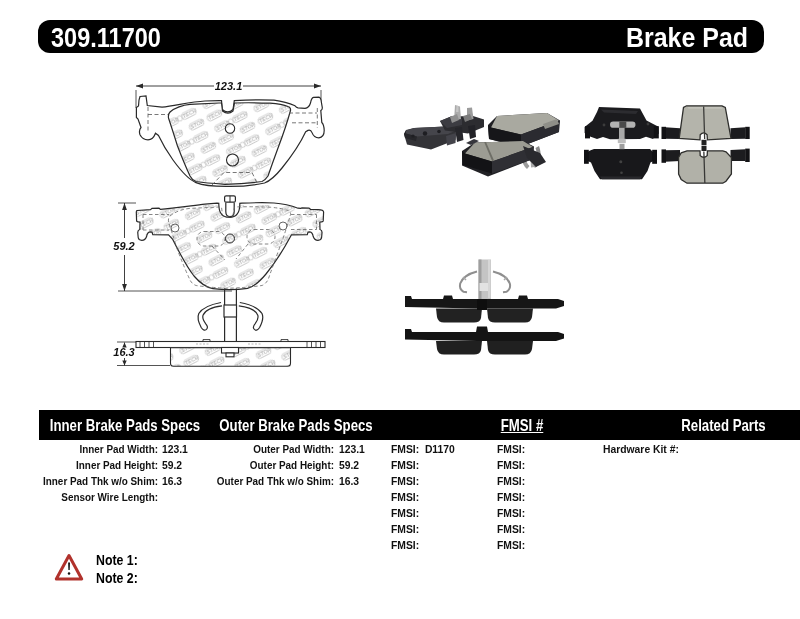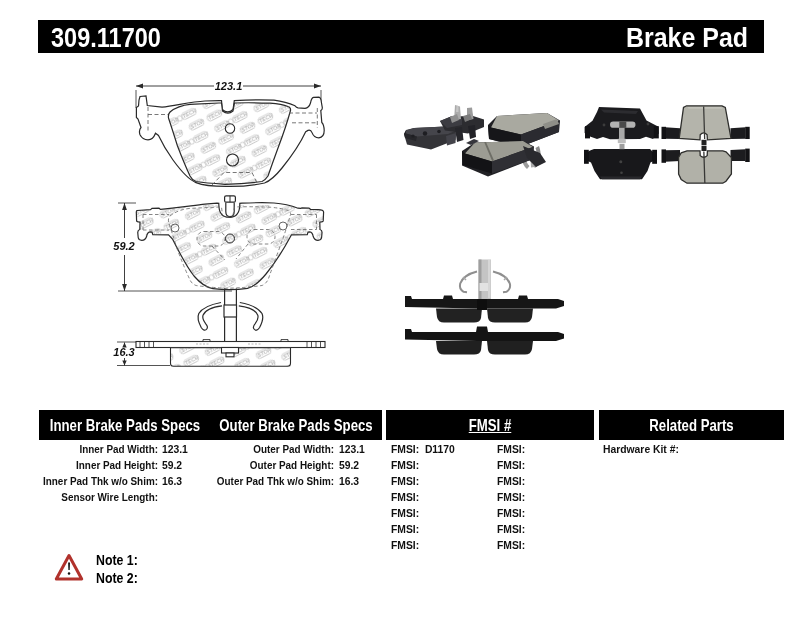--- a/index.html
+++ b/index.html
@@ -1,21 +1,21 @@
 <!DOCTYPE html>
 <html><head>
 <meta charset="utf-8">
 <style>
 html,body{margin:0;padding:0;background:#fff;}
 body{width:800px;height:619px;position:relative;font-family:"Liberation Sans",sans-serif;overflow:hidden;}
 .abs{position:absolute;}
-#hdr{left:38px;top:20px;width:726px;height:33px;background:#000;color:#fff;}
+#hdr{left:38px;top:20px;width:726px;height:33px;background:#000;color:#fff;border-radius:12px;}
 #hdr .l{position:absolute;left:13px;top:0;font-size:28px;font-weight:bold;line-height:36px;transform:scaleX(.84);transform-origin:left center;white-space:nowrap;}
 #hdr .r{position:absolute;right:16px;top:0;font-size:28px;font-weight:bold;line-height:36px;transform:scaleX(.89);transform-origin:right center;white-space:nowrap;}
-.hbox{background:#000;color:#fff;height:30px;position:absolute;top:410px;}
+.hbox{background:#000;color:#fff;height:30px;position:absolute;top:410px;padding-left:32px;}
 .hbox span{display:block;text-align:center;font-size:16.5px;font-weight:bold;line-height:31px;transform:scaleX(.8);transform-origin:center;white-space:nowrap;}
 .row{position:absolute;font-size:11px;font-weight:bold;color:#111;white-space:nowrap;line-height:15px;}
 .lab{text-align:right;transform:scaleX(.90);transform-origin:right center;}
 .val{text-align:left;transform:scaleX(.94);transform-origin:left center;}
 .note{position:absolute;font-size:14px;font-weight:bold;color:#000;transform:scaleX(.88);transform-origin:left center;white-space:nowrap;}
 </style>
 </head>
 <body>
 <div class="abs" id="hdr">
   <span class="l">309.11700</span>

